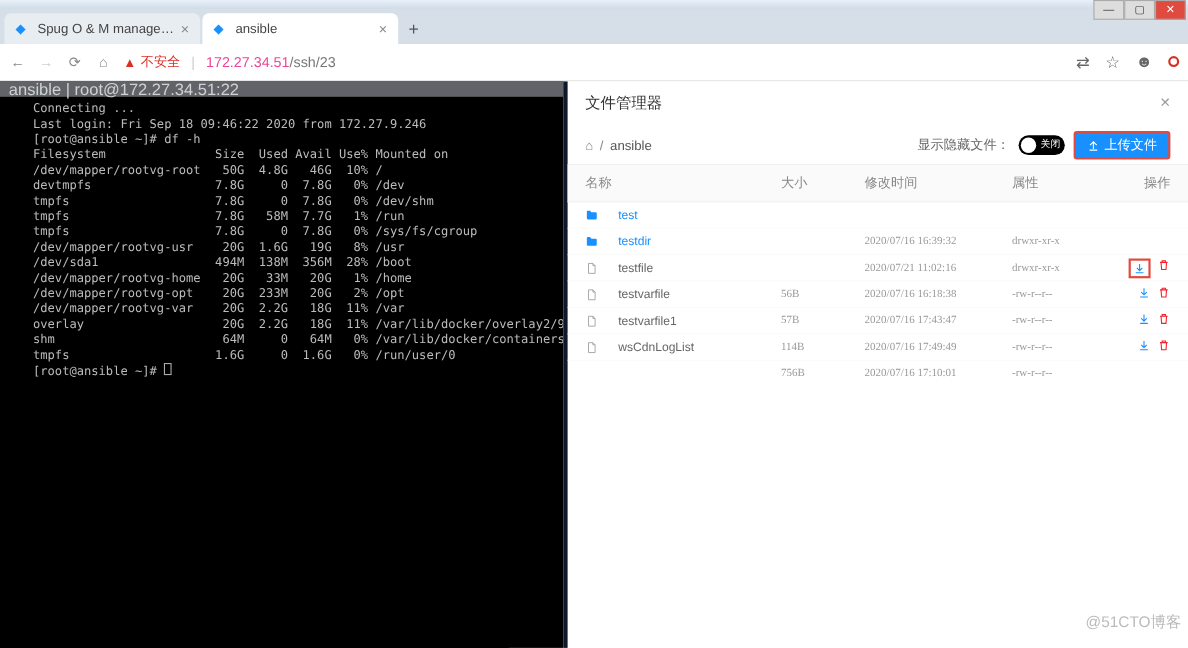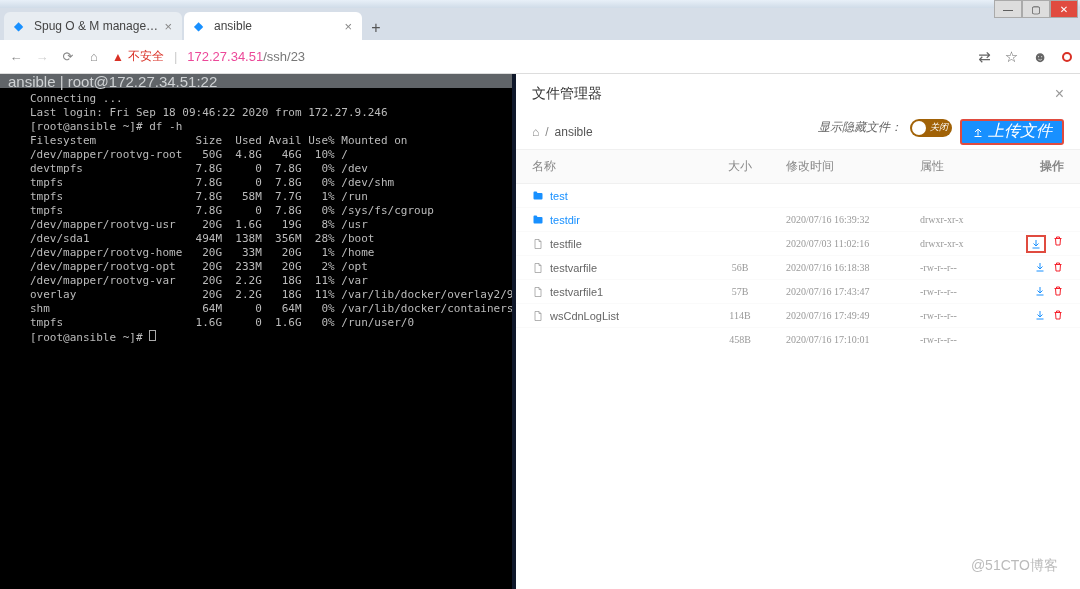--- a/index.html
+++ b/index.html
@@ -32,46 +32,46 @@
 .term-head { height: 14px; background: #606468; color: #cfd2d4; font-size: 15px; display: flex; align-items: center; padding: 0 8px; }
 .term { flex: 1; padding: 4px 6px; font-family: Consolas, monospace; font-size: 11px; line-height: 14px; color: #bbb; white-space: pre; overflow: hidden; margin-left: 24px; }
 .cursor { display: inline-block; width: 7px; height: 11px; border: 1px solid #aaa; }
 
 .panel { flex: 1; background: #fff; display: flex; flex-direction: column; border-left: 4px solid #0f172a; }
 .panel-head { height: 40px; display: flex; align-items: center; justify-content: space-between; padding: 0 16px; font-size: 14px; color: #333; }
 .panel-head .px { color: #999; font-size: 16px; cursor: pointer; }
 .panel-sub { height: 36px; display: flex; align-items: center; justify-content: space-between; padding: 0 16px; font-size: 12px; border-bottom: 1px solid #f0f0f0; }
 .panel-sub .crumb { color: #888; display: flex; align-items: center; gap: 6px; }
 .panel-sub .crumb .cur { color: #555; }
-.panel-sub .right { display: flex; gap: 8px; font-style: italic; }
-.toggle { width: 42px; height: 18px; background: #a16207; border-radius: 9px; position: relative; font-size: 9px; color: #fff; display: flex; align-items: center; justify-content: flex-end; padding: 0 4px; }
+.panel-sub .right { display: flex; align-items: center; gap: 8px; }
+.toggle { width: 42px; height: 18px; background: #000000; border-radius: 9px; position: relative; font-size: 9px; color: #fff; display: flex; align-items: center; justify-content: flex-end; padding: 0 4px; }
 .toggle::after { content: ""; position: absolute; left: 2px; top: 2px; width: 14px; height: 14px; background: #fff; border-radius: 50%; }
-.upbtn { background: #1890ff; color: #fff; height: 26px; padding: 0 10px; border-radius: 3px; display: flex; align-items: center; gap: 4px; font-size: 16px; border: 2px solid #e04b3f; }
+.upbtn { background: #1890ff; color: #fff; height: 26px; padding: 0 10px; border-radius: 3px; display: flex; align-items: center; gap: 4px; font-size: 12px; border: 2px solid #e04b3f; }
 .upbtn svg { width: 12px; height: 12px; }
 
 .tbl-head { display: flex; padding: 0 16px; height: 34px; align-items: center; font-size: 12px; color: #888; background: #fafafa; border-bottom: 1px solid #f0f0f0; }
 .c-name { flex: 1; color: #1890ff; }
 .tbl-head .c-name { color: #888; }
-.c-size { width: 60px; text-align: center; }
+.c-size { width: 60px; text-align: left; }
 .c-time { width: 150px; padding-left: 16px; }
 .c-attr { width: 100px; }
-.c-act { width: 44px; text-align: right; font-weight: bold; }
+.c-act { width: 44px; text-align: right; }
 
 .rows { flex: 1; }
 .row { display: flex; padding: 0 16px; height: 24px; align-items: center; font-size: 11px; color: #888; border-bottom: 1px solid #fafafa; }
-.row .c-name { display: flex; align-items: center; gap: 6px; color: #1890ff; }
+.row .c-name { display: flex; align-items: center; gap: 18px; color: #1890ff; }
 .row .c-name.file { color: #666; }
 .row .ic { width: 12px; height: 12px; flex-shrink: 0; }
 .row .c-size, .row .c-time, .row .c-attr { color: #999; font-family: Liberation Serif, serif; font-size: 10px; margin-top: 48px; }
 .row .c-act { display: flex; gap: 6px; justify-content: flex-end; }
 .dl-ic { color: #1890ff; width: 12px; height: 12px; }
 .del-ic { color: #f5222d; width: 12px; height: 12px; }
 .hl-box { border: 2px solid #e04b3f; padding: 1px 2px; display: inline-flex; }
 
-.watermark { position: absolute; right: 22px; bottom: 14px; color: #bbb; font-size: 14px; }
+.watermark { position: absolute; right: 6px; bottom: 14px; color: #bbb; font-size: 14px; }
 </style>
 </head>
 <body>
 
 <div class="titlebar"></div>
 <div class="win-btns">
   <div class="win-btn">—</div>
   <div class="win-btn">▢</div>
   <div class="win-btn win-close">✕</div>
 </div>
@@ -177,21 +177,21 @@
           <div class="c-act"></div>
         </div>
         <div class="row">
           <div class="c-name ">
             <svg class="ic" viewBox="0 0 24 24" fill="#1890ff">
               <path d="M3 5a2 2 0 012-2h4l2 3h8a2 2 0 012 2v9a2 2 0 01-2 2H5a2 2 0 01-2-2V5z"></path>
             </svg>
             <span>testdir</span>
           </div>
           <div class="c-size"></div>
-          <div class="c-time">2020/07/03 11:02:16</div>
+          <div class="c-time">2020/07/21 11:02:16</div>
           <div class="c-attr">drwxr-xr-x</div>
           <div class="c-act"></div>
         </div>
         <div class="row">
           <div class="c-name file">
             <svg class="ic" viewBox="0 0 24 24" fill="none" stroke="#999" stroke-width="1.5">
               <path d="M6 3h8l4 4v14H6z"></path>
               <path d="M14 3v4h4"></path>
             </svg>
             <span>testfile</span>
@@ -251,21 +251,21 @@
           </div>
         </div>
         <div class="row">
           <div class="c-name file">
             <svg class="ic" viewBox="0 0 24 24" fill="none" stroke="#999" stroke-width="1.5">
               <path d="M6 3h8l4 4v14H6z"></path>
               <path d="M14 3v4h4"></path>
             </svg>
             <span>wsCdnLogList</span>
           </div>
-          <div class="c-size">458B</div>
+          <div class="c-size">756B</div>
           <div class="c-time">2020/07/16 17:10:01</div>
           <div class="c-attr">-rw-r--r--</div>
           <div class="c-act">
             <span><svg class="dl-ic" viewBox="0 0 24 24" fill="none" stroke="currentColor" stroke-width="2">
                 <path d="M12 4v12M7 11l5 5 5-5M5 20h14"></path>
               </svg></span>
             <span><svg class="del-ic" viewBox="0 0 24 24" fill="none" stroke="currentColor" stroke-width="2">
                 <path d="M5 7h14M9 7V4h6v3M7 7l1 13h8l1-13"></path>
               </svg></span>
           </div>

